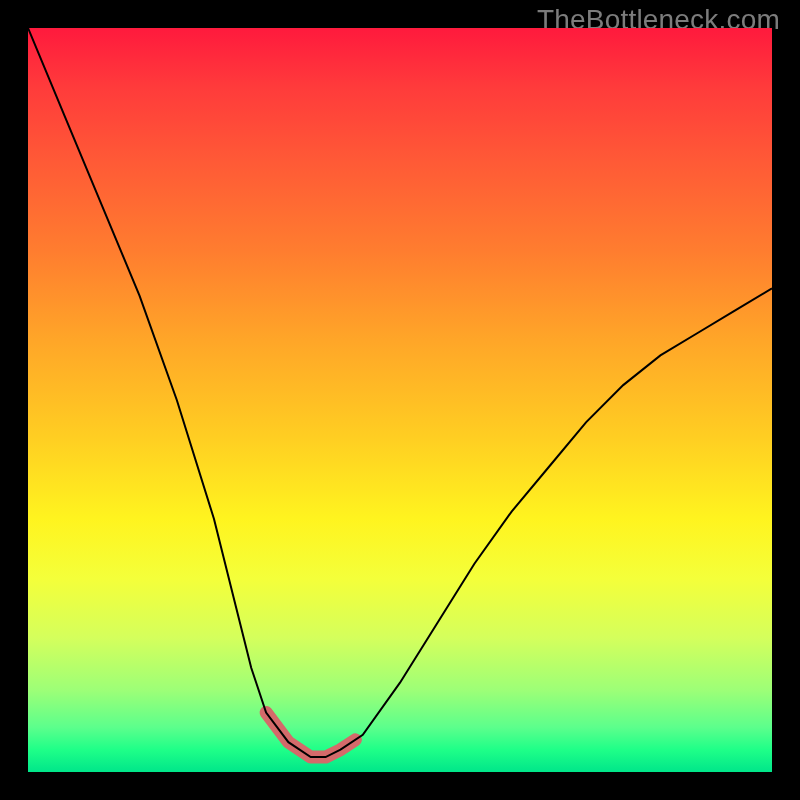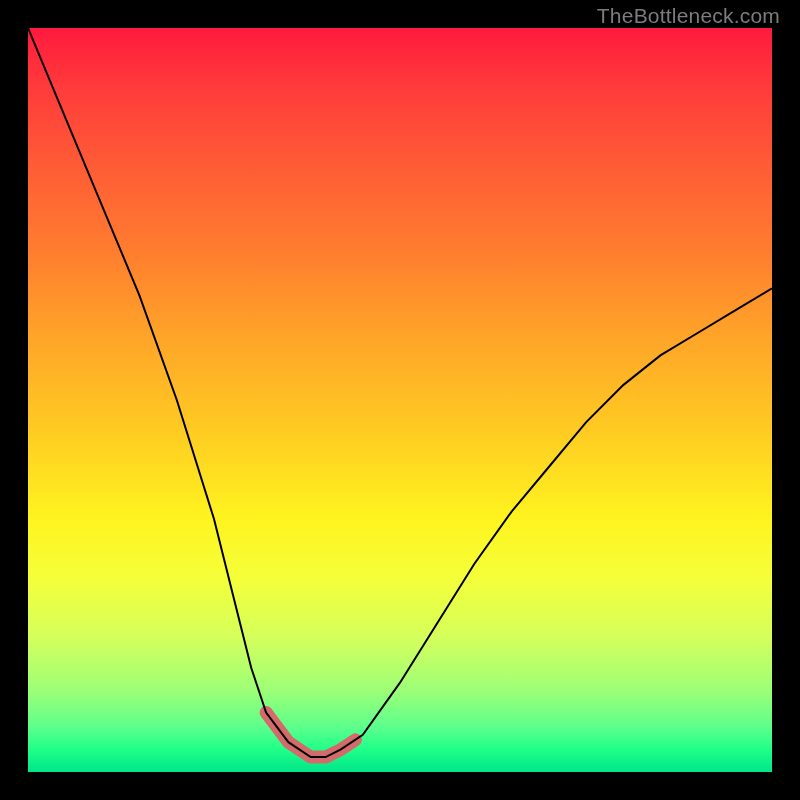--- a/index.html
+++ b/index.html
@@ -40,21 +40,21 @@
       #5cff8c 94%,
       #1fff88 97%,
       #00e68a 100%
     );
   }
   .attribution {
     position: absolute;
     top: 4px;
     right: 20px;
     color: #7c7c7c;
-    font-size: 21px;
+    font-size: 28px;
     font-weight: 500;
     letter-spacing: 0.2px;
   }
   svg.overlay {
     position: absolute;
     left: 0;
     top: 0;
     width: 744px;
     height: 744px;
   }

